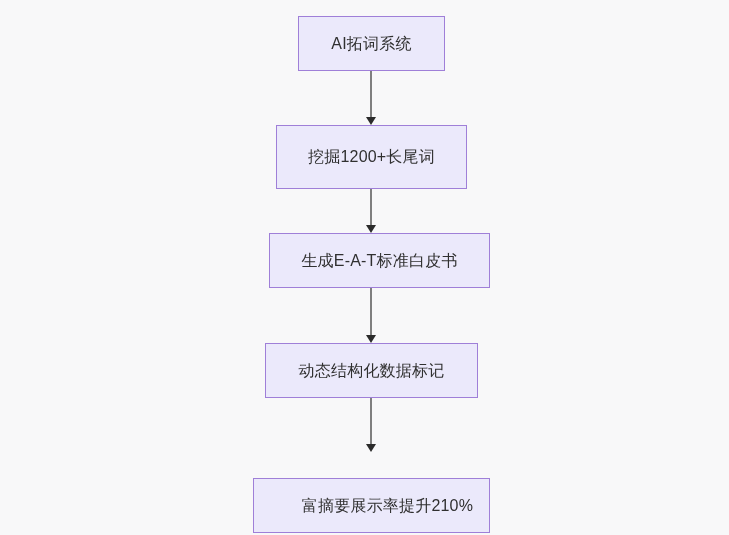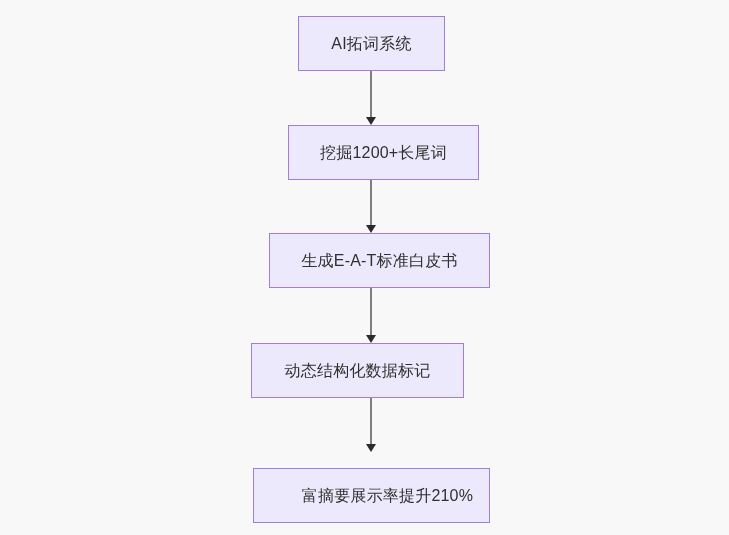--- a/index.html
+++ b/index.html
@@ -79,29 +79,29 @@
 
   <div class="connector" style="left:366px; top:398px; height:54px;">
     <div class="conn-line" style="height:46px;"></div>
     <div class="conn-head" style="top:46px;"></div>
   </div>
 
   <div class="node-box" style="left:298px; top:16px; width:147px; height:55px;">
     <span class="node-label">AI拓词系统</span>
   </div>
 
-  <div class="node-box" style="left:288px; top:125px; width:191px; height:55px;">
+  <div class="node-box" style="left:276px; top:125px; width:191px; height:64px;">
     <span class="node-label">挖掘1200+长尾词</span>
   </div>
 
   <div class="node-box" style="left:269px; top:233px; width:221px; height:55px;">
     <span class="node-label">生成E-A-T标准白皮书</span>
   </div>
 
-  <div class="node-box" style="left:251px; top:343px; width:213px; height:55px;">
+  <div class="node-box" style="left:265px; top:343px; width:213px; height:55px;">
     <span class="node-label">动态结构化数据标记</span>
   </div>
 
-  <div class="node-box" style="left:253px; top:468px; width:237px; height:55px;padding-left:32px;">
+  <div class="node-box" style="left:253px; top:478px; width:237px; height:55px;padding-left:32px;">
     <span class="node-label">富摘要展示率提升210%</span>
   </div>
 
 </div>
 
 </body></html>

